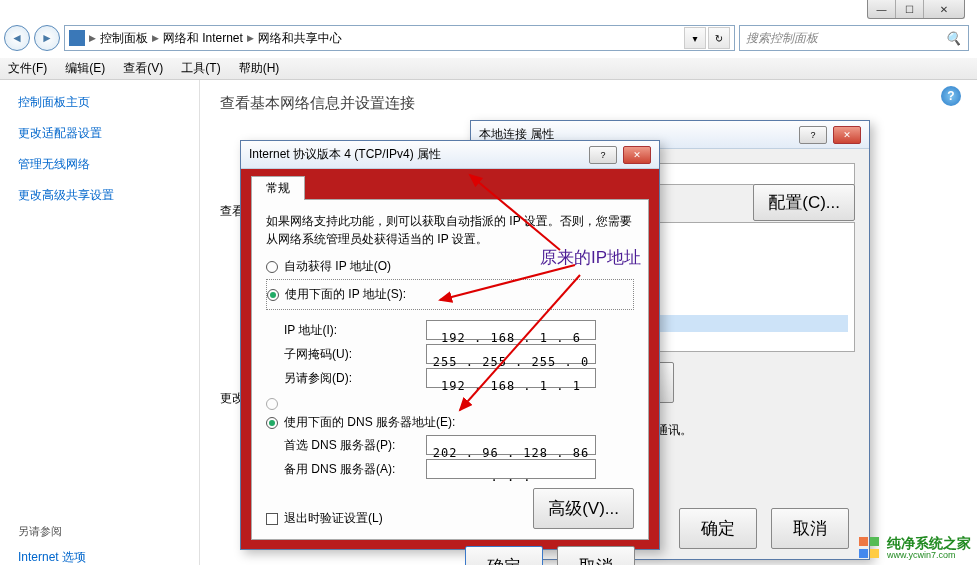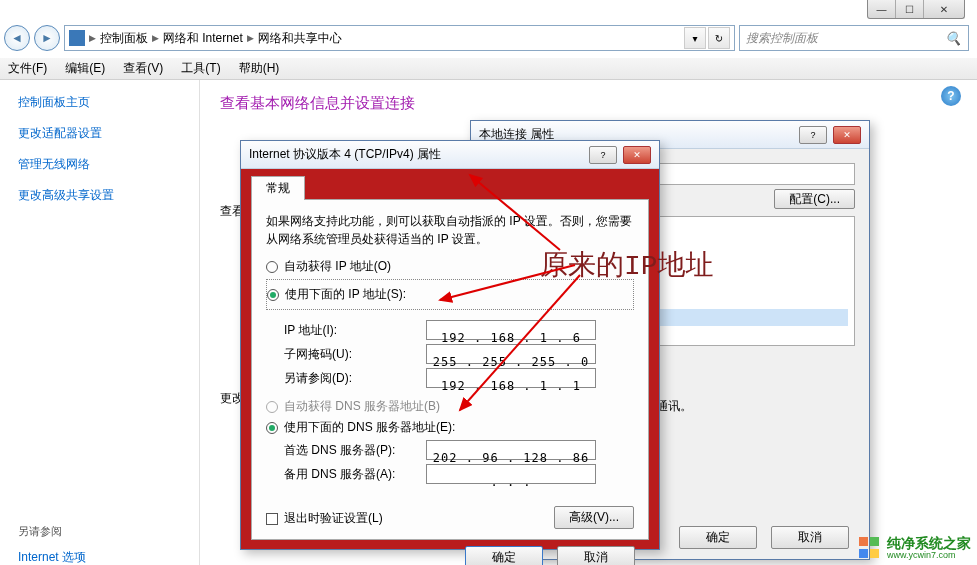--- a/index.html
+++ b/index.html
@@ -24,37 +24,37 @@
 
 
 .menu-bar { position: absolute; top: 58px; left: 0; right: 0; height: 22px; background: linear-gradient(#f6f6f6,#eaeaea); border-bottom: 1px solid #d0d0d0; display: flex; align-items: center; padding: 0 8px; gap: 18px; }
 
 
 .body-area { position: absolute; top: 80px; left: 0; right: 0; bottom: 0; display: flex; }
 .side-panel { width: 200px; background: #fff; padding: 14px 18px; border-right: 1px solid #e0e0e0; }
 .side-panel .lk { color: #0066cc; margin-bottom: 14px; display: block; }
 .side-panel .see-also { margin-top: 320px; color: #555; font-size: 11px; }
 .content-area { flex: 1; background: #fff; padding: 14px 20px; position: relative; }
-.content-title { color: #a21caf; font-size: 15px; }
+.content-title { color: #404040; font-size: 15px; }
 
 
 .help-ico { position: absolute; top: 86px; right: 16px; width: 20px; height: 20px; border-radius: 50%; background: radial-gradient(#7dc3f0,#2a7bc8); color: #fff; display: flex; align-items: center; justify-content: center; font-weight: bold; font-size: 12px; }
 
 
 .dlg { position: absolute; border: 1px solid #5a7ba8; background: #f0f0f0; box-shadow: 4px 4px 10px rgba(0,0,0,.25); }
 .dlg-title { height: 28px; background: linear-gradient(#fdfdfe,#e3ecf7); border-bottom: 1px solid #c0d0e0; display: flex; align-items: center; padding: 0 8px; font-size: 12px; }
 .dlg-title .tctrls { margin-left: auto; display: flex; gap: 6px; }
 .tctrls .tb { width: 28px; height: 18px; border: 1px solid #888; background: linear-gradient(#fafafa,#dcdcdc); border-radius: 2px; display: flex; align-items: center; justify-content: center; font-size: 9px; }
 .tctrls .tb.close { background: linear-gradient(#e98,#c43); color: #fff; border-color: #a33; }
 
 .back-dlg { top: 120px; left: 470px; width: 400px; height: 440px; }
 .back-body { padding: 10px 14px; }
 .back-row { color: #444; margin: 4px 0; white-space: nowrap; }
 .back-btn-row { display: flex; gap: 14px; margin-top: 10px; }
-.w-btn { padding: 2px 14px; border: 1px solid #888; background: linear-gradient(#fafafa,#e0e0e0); border-radius: 2px; font-size: 12px; min-width: 78px; text-align: center; }
+.w-btn { padding: 8px 14px; border: 1px solid #888; background: linear-gradient(#fafafa,#e0e0e0); border-radius: 2px; font-size: 17px; min-width: 78px; text-align: center; }
 .back-desc { margin-top: 18px; line-height: 1.5; }
 .back-bottom { position: absolute; bottom: 10px; right: 20px; display: flex; gap: 14px; }
 
 
 .front-dlg { top: 140px; left: 240px; width: 420px; height: 410px; background: #b91c1c; }
 .front-body { padding: 6px 10px 10px 10px; }
 .tab-strip { display: flex; border-bottom: 1px solid #aaa; }
 .tab { padding: 3px 14px; border: 1px solid #aaa; border-bottom: none; background: #fdfdfd; position: relative; top: 1px; }
 .tab-content { border: 1px solid #aaa; border-top: none; background: #fdfdfd; padding: 12px 14px; height: 340px; position: relative; }
 .info-txt { line-height: 1.5; margin-bottom: 10px; }
@@ -66,21 +66,21 @@
 .field-group { border: 1px dotted #888; padding: 2px 0; margin: 2px 0 10px 0; }
 .field-row { display: flex; align-items: center; margin: 4px 0; }
 .field-row label { width: 160px; padding-left: 18px; }
 .ip-input { width: 170px; height: 20px; border: 1px solid #888; background: #fff; font-family: monospace; text-align: center; letter-spacing: 1px; padding-top: 10px; }
 .chk-row { display: flex; align-items: center; gap: 6px; position: absolute; bottom: 12px; left: 14px; }
 .chk { width: 12px; height: 12px; border: 1px solid #555; background: #fff; }
 .adv-btn { position: absolute; bottom: 10px; right: 14px; }
 .front-bottom { display: flex; gap: 14px; justify-content: flex-end; padding: 6px 14px 0 0; }
 
 
-.anno-text { position: absolute; color: #7f1d1d; font-size: 28px; font-family: Liberation Mono, monospace; }
+.anno-text { position: absolute; color: #4c1d95; font-size: 17px; font-family: Liberation Sans, sans-serif; }
 .arrow-svg { position: absolute; pointer-events: none; }
 
 
 .watermark { position: absolute; bottom: 4px; right: 6px; display: flex; align-items: center; gap: 6px; }
 .wm-logo { display: flex; flex-wrap: wrap; width: 22px; height: 22px; gap: 2px; }
 .wm-logo span { width: 9px; height: 9px; }
 .wm-txt { line-height: 1.1; }
 .wm-txt .zh { color: #228b22; font-size: 14px; font-weight: bold; }
 .wm-txt .url { color: #228b22; font-size: 9px; }
 </style>
@@ -207,21 +207,20 @@
         <label>子网掩码(U):</label>
         <div class="ip-input">255 . 255 . 255 .  0</div>
       </div>
       <div class="field-row">
         <label>另请参阅(D):</label>
         <div class="ip-input">192 . 168 .  1  .  1</div>
       </div>
 
       <div class="radio-row disabled" style="margin-top:10px">
         <span class="radio dis"></span>
-        <span>自动获得 DNS 服务器地址(B)</span>
       </div>
       <div class="radio-row">
         <span class="radio sel"></span>
         <span>使用下面的 DNS 服务器地址(E):</span>
       </div>
       <div class="field-row">
         <label>首选 DNS 服务器(P):</label>
         <div class="ip-input">202 . 96 . 128 . 86</div>
       </div>
       <div class="field-row">

